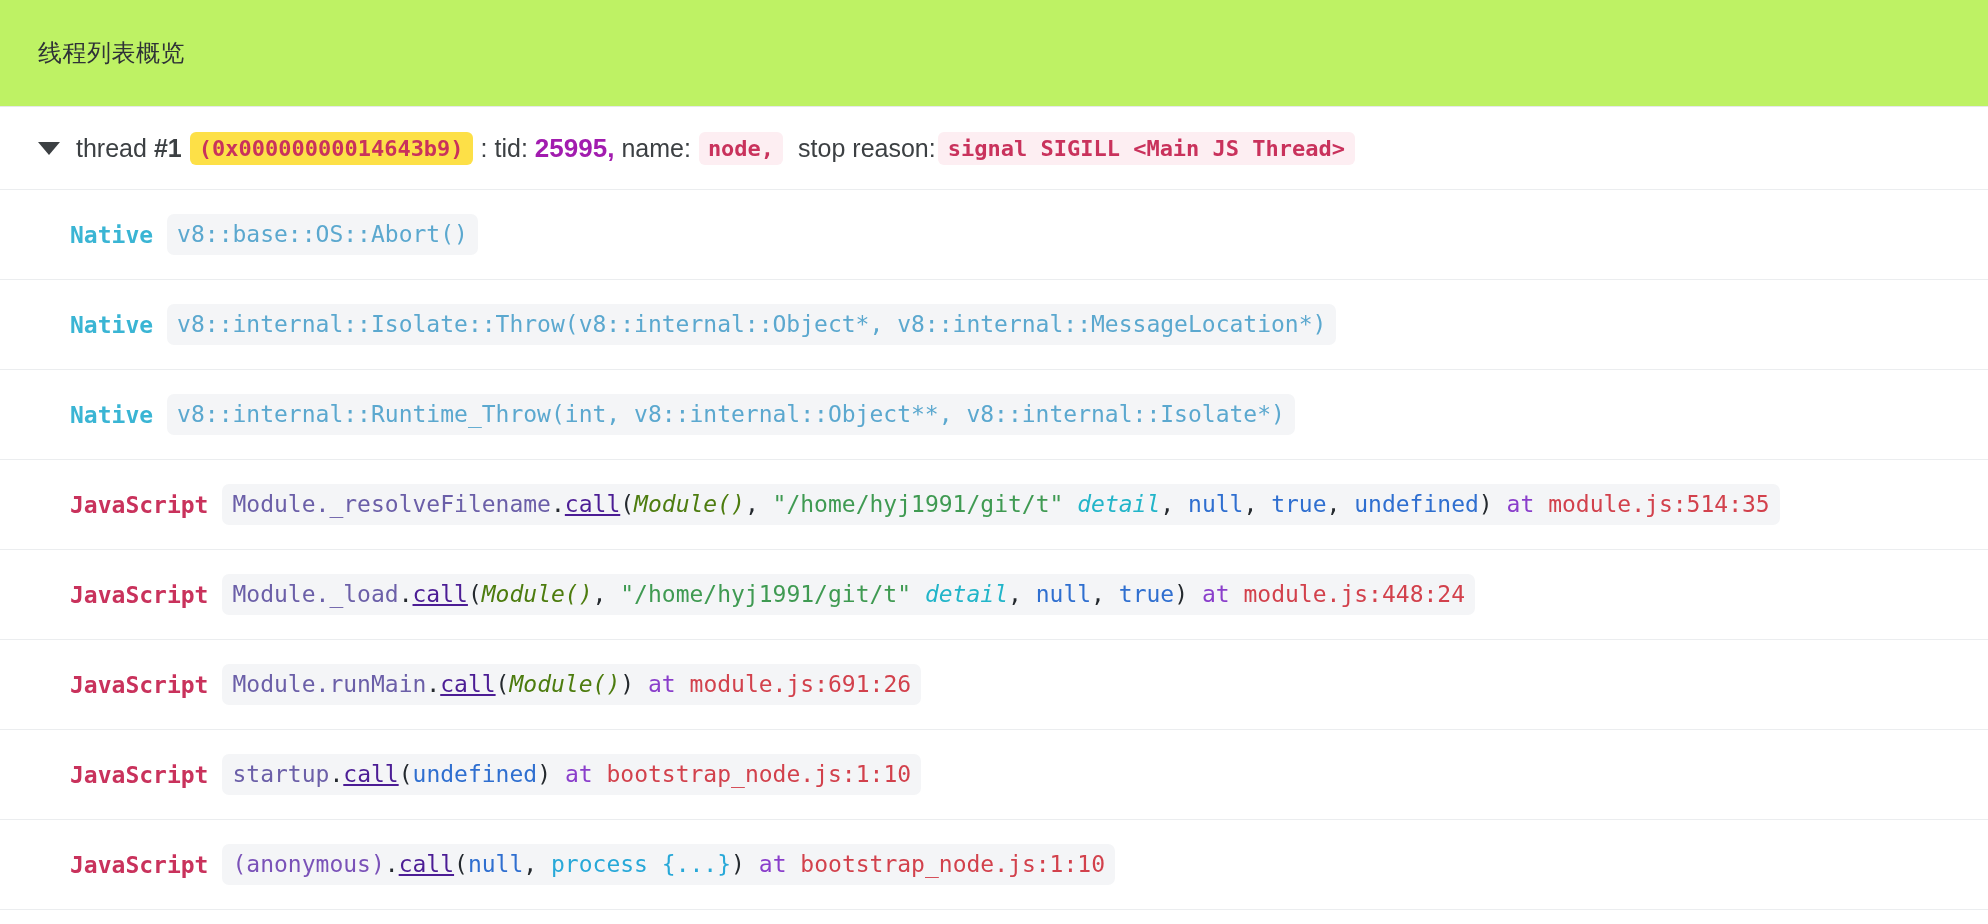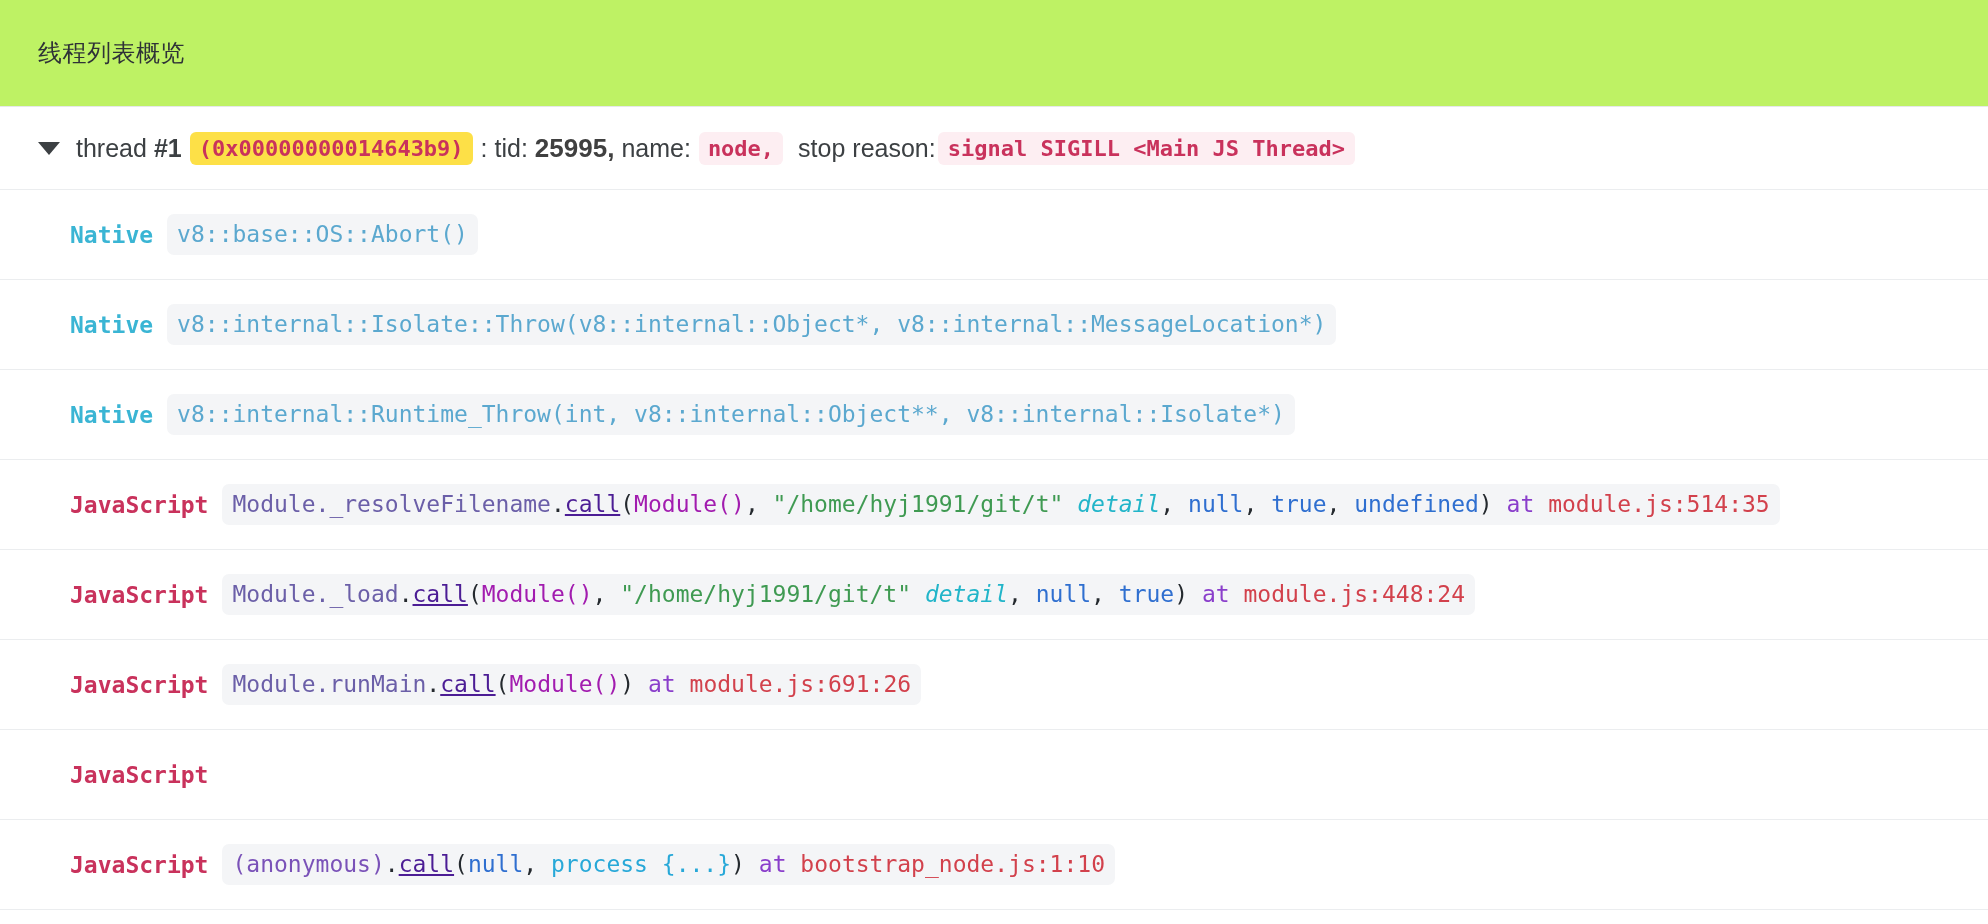--- a/index.html
+++ b/index.html
@@ -93,21 +93,21 @@
     color: #c9325c;
     background: #fde047;
     border-radius: 6px;
     padding: 4px 9px;
     margin: 0 8px;
   }
   .thread-plain { color: #3c4043; }
   .thread-tid {
     font-weight: 700;
     font-size: 26px;
-    color: #404040;
+    color: #a21caf;
   }
   .thread-name {
     font-family: "DejaVu Sans Mono", monospace;
     font-weight: 700;
     font-size: 22px;
     color: #c9325c;
     background: #fdeef2;
     border-radius: 6px;
     padding: 4px 9px;
     margin: 0 8px;
@@ -143,21 +143,21 @@
     padding: 5px 10px;
     line-height: 1.35;
     white-space: nowrap;
   }
 
   
   .t-native   { color: #5ba8cf; }
   .t-obj      { color: #6b5fa8; }
   .t-call     { color: #4c1d95; text-decoration: underline; }
   .t-punct    { color: #24292e; }
-  .t-self     { color: #a21caf; }
+  .t-self     { color: #4d7c0f; font-style: italic; }
   .t-string   { color: #3f9a52; }
   .t-detail   { color: #22b5c9; font-style: italic; }
   .t-keyword  { color: #2f6fd0; }
   .t-at       { color: #8a3ecb; }
   .t-loc      { color: #d2414c; }
   .t-var      { color: #27a8d8; }
   .t-fn       { color: #7a52b8; }
 </style>
 </head>
 <body>
@@ -209,20 +209,21 @@
         <div class="row frame-row">
           <span class="frame-kind javascript">JavaScript</span>
           <span class="frame-code"><span class="t-obj">Module._load</span><span class="t-punct">.</span><span class="t-call">call</span><span class="t-punct">(</span><span class="t-self">Module()</span><span class="t-punct">, </span><span class="t-string">"/home/hyj1991/git/t"</span><span class="t-punct"> </span><span class="t-detail">detail</span><span class="t-punct">, </span><span class="t-keyword">null</span><span class="t-punct">, </span><span class="t-keyword">true</span><span class="t-punct">)</span><span class="t-punct"> </span><span class="t-at">at</span><span class="t-punct"> </span><span class="t-loc">module.js:448:24</span></span>
         </div>
         <div class="row frame-row">
           <span class="frame-kind javascript">JavaScript</span>
           <span class="frame-code"><span class="t-obj">Module.runMain</span><span class="t-punct">.</span><span class="t-call">call</span><span class="t-punct">(</span><span class="t-self">Module()</span><span class="t-punct">)</span><span class="t-punct"> </span><span class="t-at">at</span><span class="t-punct"> </span><span class="t-loc">module.js:691:26</span></span>
         </div>
         <div class="row frame-row">
           <span class="frame-kind javascript">JavaScript</span>
+          <span class="frame-code"><span class="t-obj">startup</span><span class="t-punct">.</span><span class="t-call">call</span><span class="t-punct">(</span><span class="t-keyword">undefined</span><span class="t-punct">)</span><span class="t-punct"> </span><span class="t-at">at</span><span class="t-punct"> </span><span class="t-loc">bootstrap_node.js:1:10</span></span>
         </div>
         <div class="row frame-row">
           <span class="frame-kind javascript">JavaScript</span>
           <span class="frame-code"><span class="t-fn">(anonymous)</span><span class="t-punct">.</span><span class="t-call">call</span><span class="t-punct">(</span><span class="t-keyword">null</span><span class="t-punct">, </span><span class="t-var">process</span><span class="t-punct"> </span><span class="t-var">{...}</span><span class="t-punct">)</span><span class="t-punct"> </span><span class="t-at">at</span><span class="t-punct"> </span><span class="t-loc">bootstrap_node.js:1:10</span></span>
         </div>
       </div>
 
   </div>
 </div>
 

